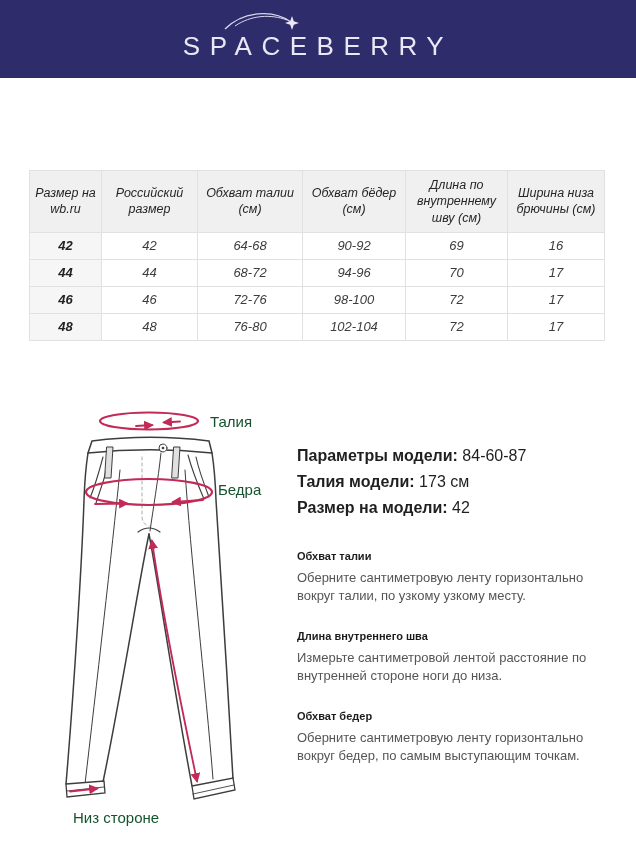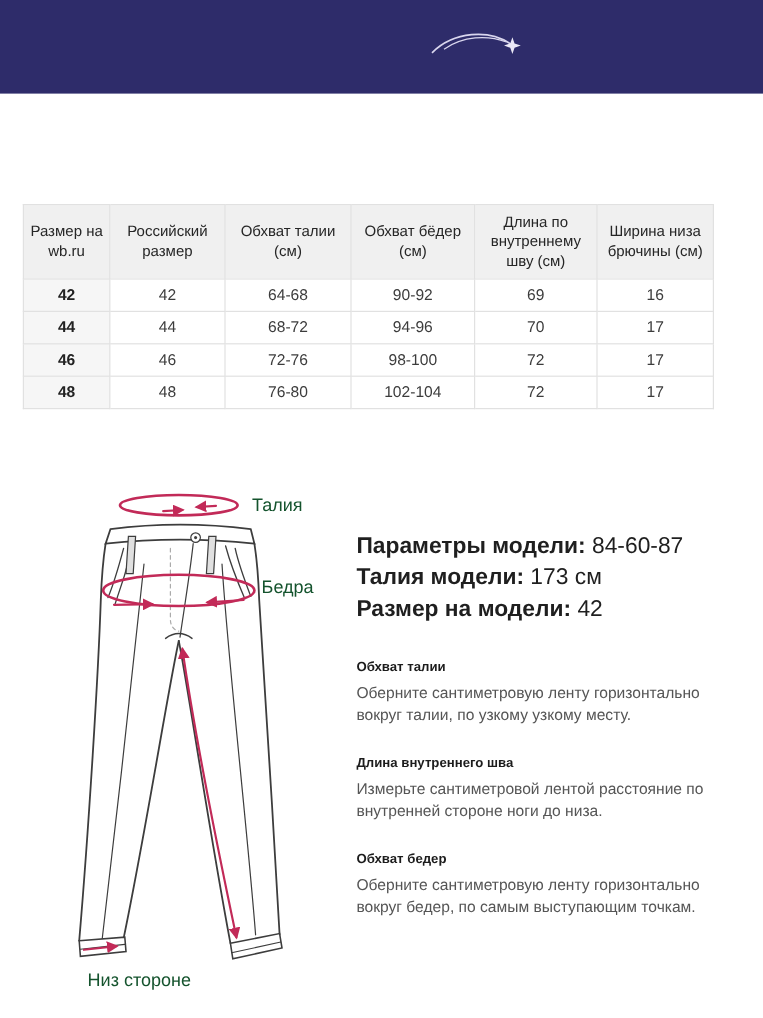--- a/index.html
+++ b/index.html
@@ -9,57 +9,58 @@
 
   
   .header { position:absolute; left:0; top:0; width:636px; height:78px; background:#2e2c6a;
             display:flex; align-items:center; justify-content:center; }
   .logo { position:relative; display:inline-block; padding-top:14px; }
   .logo-text { color:#eae8f6; font-size:26px; font-weight:400; letter-spacing:9.5px;
                font-family:"Liberation Sans", sans-serif; }
   .comet { position:absolute; left:38px; top:-12px; }
 
   
-  .size-table { position:absolute; left:19px; top:170px; border-collapse:collapse; table-layout:fixed; }
+  .size-table { position:absolute; left:29px; top:170px; border-collapse:collapse; table-layout:fixed;font-style:italic; }
   .size-table th, .size-table td { border:1px solid #e1e1e1; text-align:center; vertical-align:middle; }
   .size-table th { background:#f0f0f0; font-size:12.5px; font-weight:400; color:#262626;
                    line-height:1.3; padding:6px 5px; height:52px; }
   .size-table td { font-size:13px; color:#3c3c3c; height:27px; background:#fff; }
   .size-table td.rowhead { background:#f6f6f6; font-weight:700; color:#222; }
 
   
   .diagram { position:absolute; left:40px; top:390px; width:260px; height:458px; }
   .diagram svg { position:absolute; left:0; top:0; }
   .dlabel { position:absolute; font-size:15px; font-weight:500; color:#14532d; line-height:19px; }
   .dlabel.waist  { left:170px; top:22px; }
   .dlabel.hips   { left:178px; top:90px; }
   .dlabel.inseam { left:134px; top:182px; width:100px; }
   .dlabel.hem    { left:33px;  top:418px; }
 
   
   .info { position:absolute; left:297px; top:443px; width:320px; }
-  .model-line { font-size:19px; line-height:26px; color:#1f1f1f; }
+  .model-line { font-size:16px; line-height:26px; color:#1f1f1f; }
   .model-line .b { font-weight:700; }
   .guide { margin-top:23px; }
   .guide-section { margin-bottom:19px; }
   .guide-title { font-size:11px; font-weight:700; color:#1c1c1c; line-height:25px; }
   .guide-text { font-size:13px; color:#555; line-height:18px; }
 </style>
 </head>
 <body>
 
 <div class="page">
 
   <div class="header">
     <div class="logo">
       <svg class="comet" width="86" height="34" viewBox="0 0 86 34">
         <path d="M4,24 C22,6 52,4 70,17" fill="none" stroke="#d9d6ee" stroke-width="1.4"></path>
         <path d="M66,15 C50,9 30,10 14,21" fill="none" stroke="#d9d6ee" stroke-width="1"></path>
         <path d="M71,11 L72.8,16.2 L78,18 L72.8,19.8 L71,25 L69.2,19.8 L64,18 L69.2,16.2 Z" fill="#eae8f6"></path>
       </svg>
+      <div class="logo-text">SPACEBERRY</div>
     </div>
   </div>
 
   <table class="size-table">
     <colgroup>
       <col style="width:72px">
         <col style="width:96px">
         <col style="width:105px">
       <col style="width:103px">
         <col style="width:102px">

